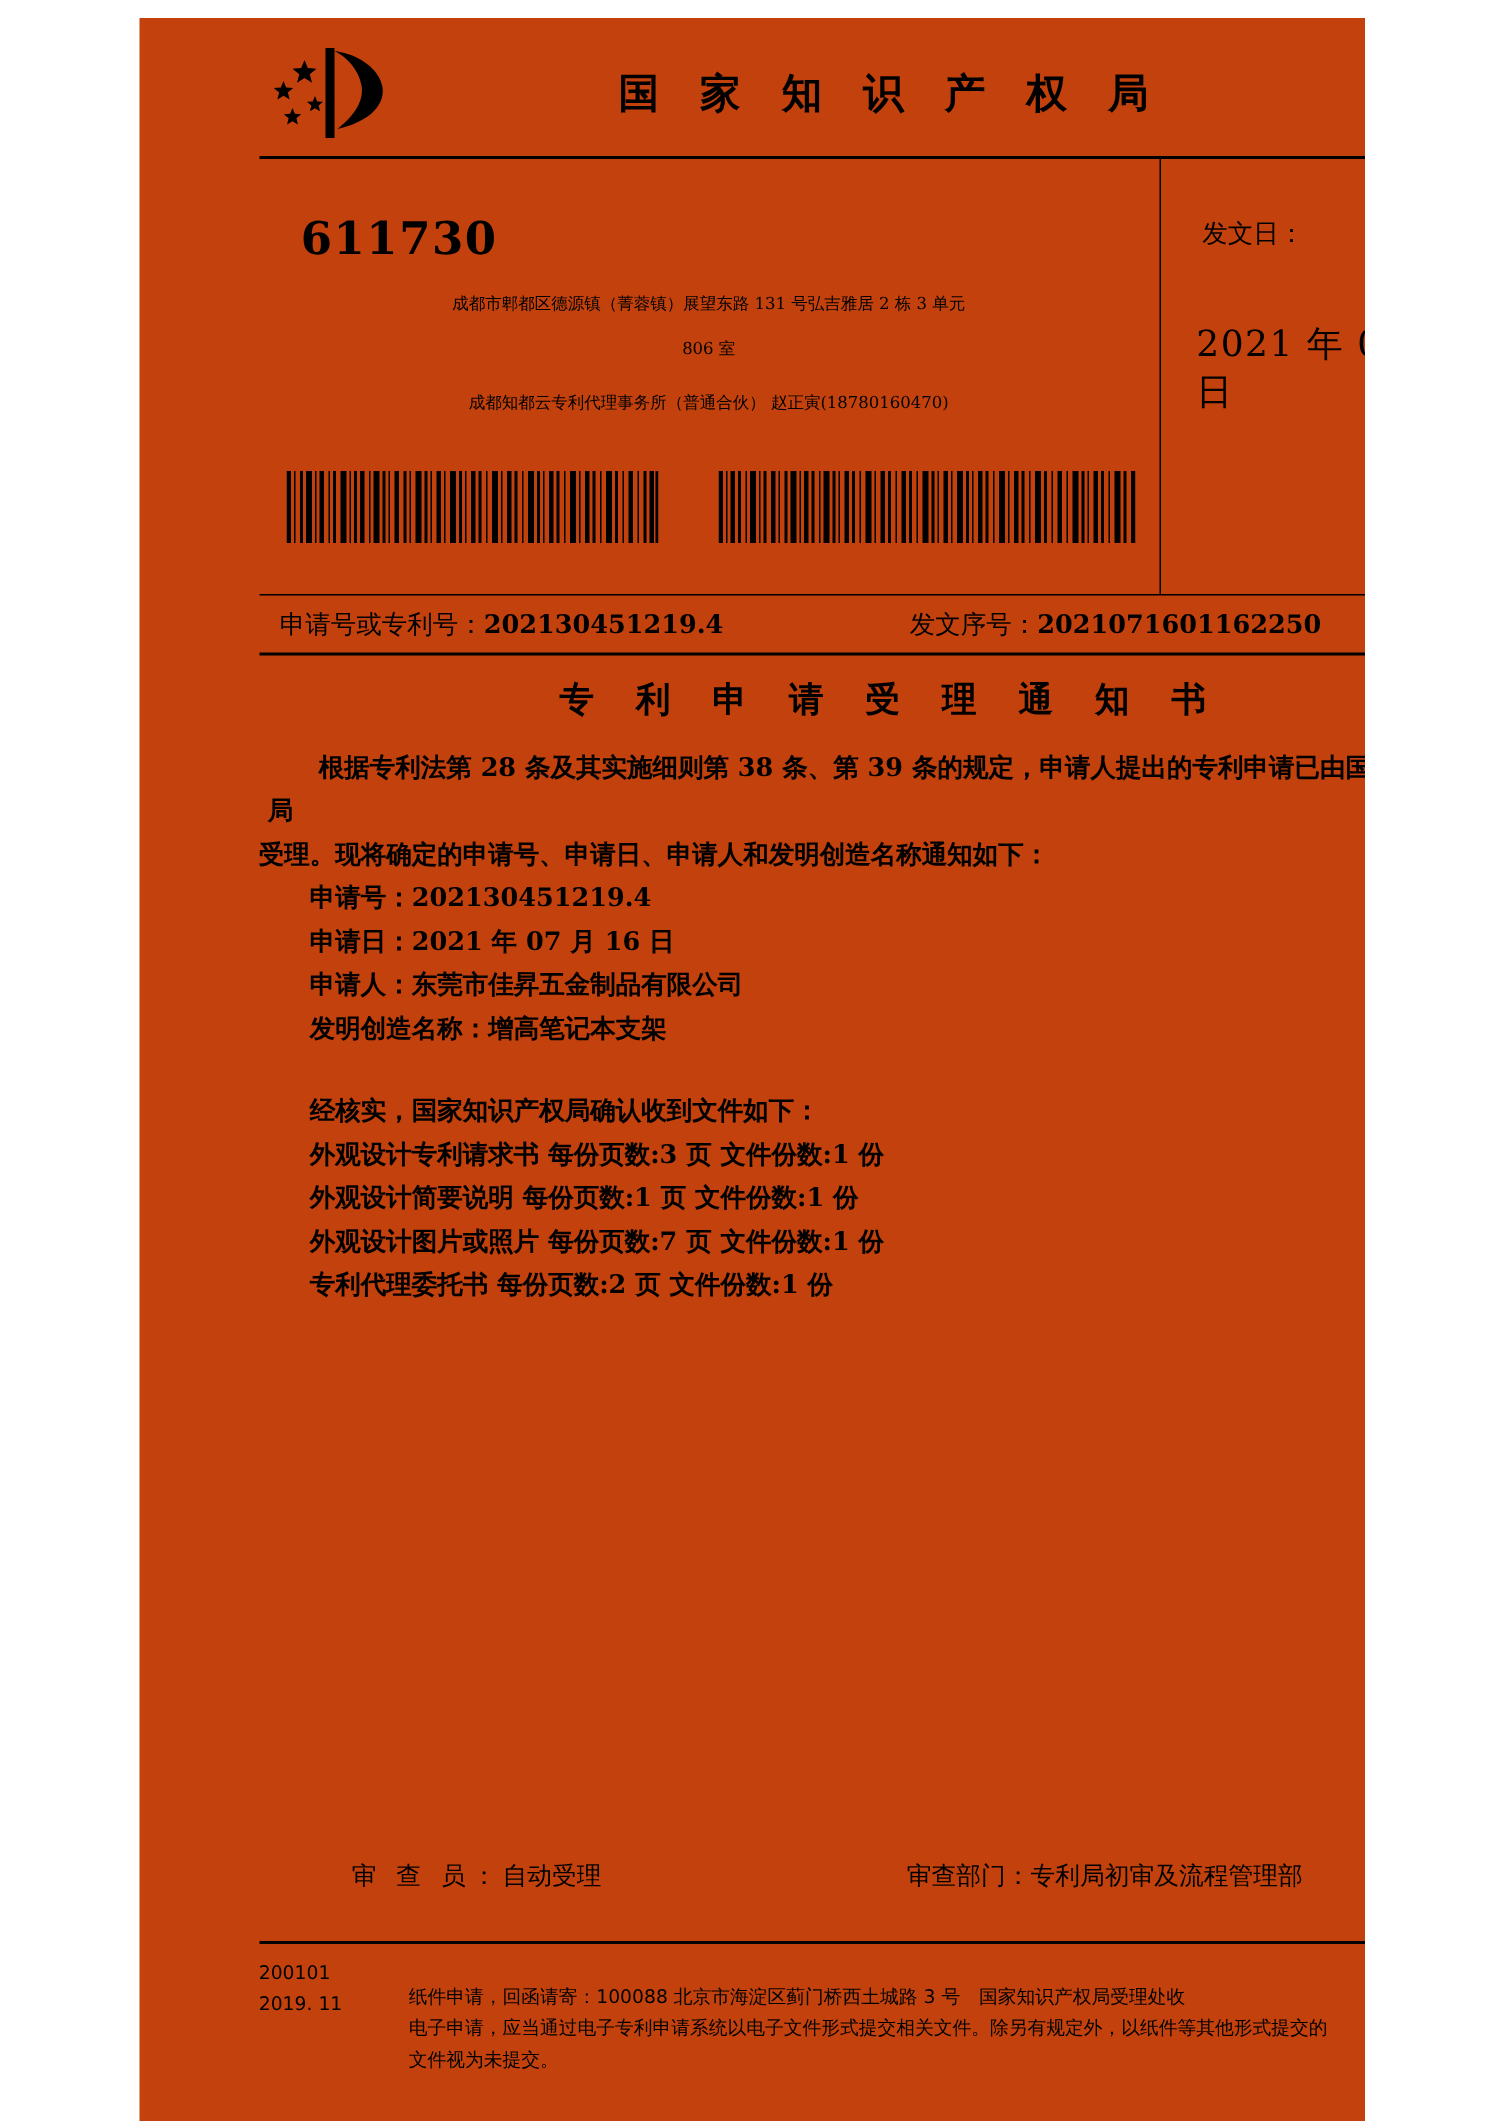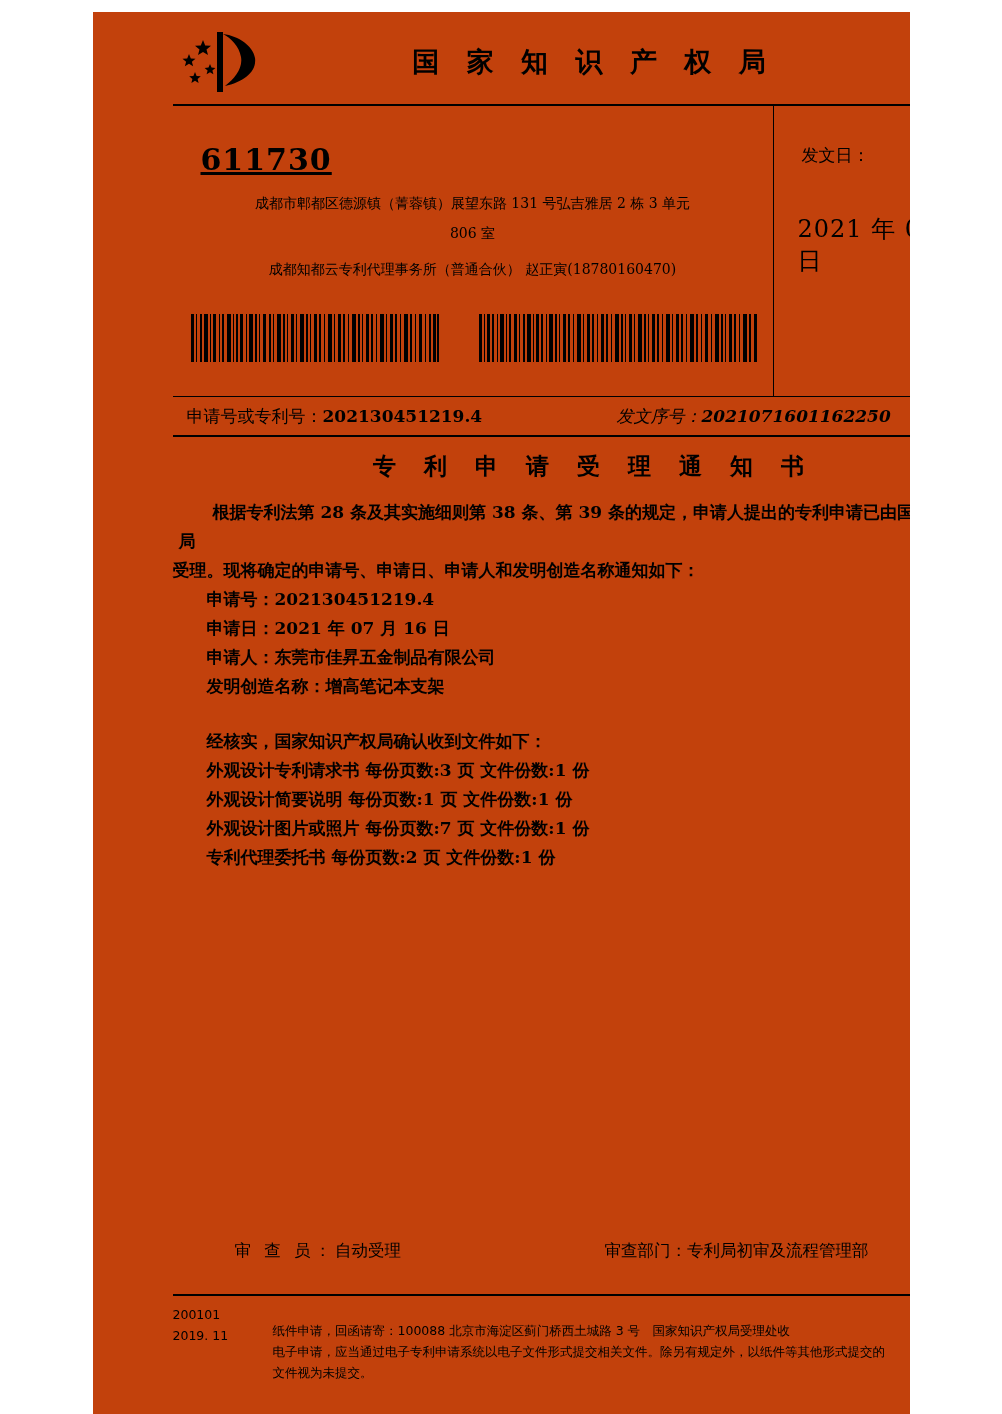--- a/index.html
+++ b/index.html
@@ -74,26 +74,25 @@
     height: 290px;
     border-left: 1px solid #000;
     box-sizing: border-box;
   }
   .doc-number {
     margin: 36px 0 0 28px;
     font-size: 30px;
     font-weight: bold;
     letter-spacing: 1px;
     font-family: "DejaVu Serif", serif;
-    text-decoration: underline;
   }
   .addr-lines {
     margin: 12px 24px 0 24px;
     text-align: center;
-    font-size: 14px;
+    font-size: 11px;
     line-height: 28px;
     font-family: "DejaVu Serif", serif;
   }
   .addr-line-2 {
     margin-top: 2px;
   }
   .addr-line-agent {
     margin-top: 8px;
   }
   .issue-label {
@@ -134,23 +133,22 @@
     font-family: "DejaVu Serif", serif;
   }
   .numrow .appno {
     position: absolute;
     left: 14px;
     top: 8px;
     text-align: center;
   }
   .numrow .serial {
     position: absolute;
-    left: 444px;
+    left: 434px;
     top: 8px;
-    font-style: italic;
   }
   .numrow b { font-weight: bold; }
 
   
   .doc-title {
     margin-top: 14px;
     text-align: center;
     font-size: 23px;
     font-weight: bold;
     letter-spacing: 10px;

